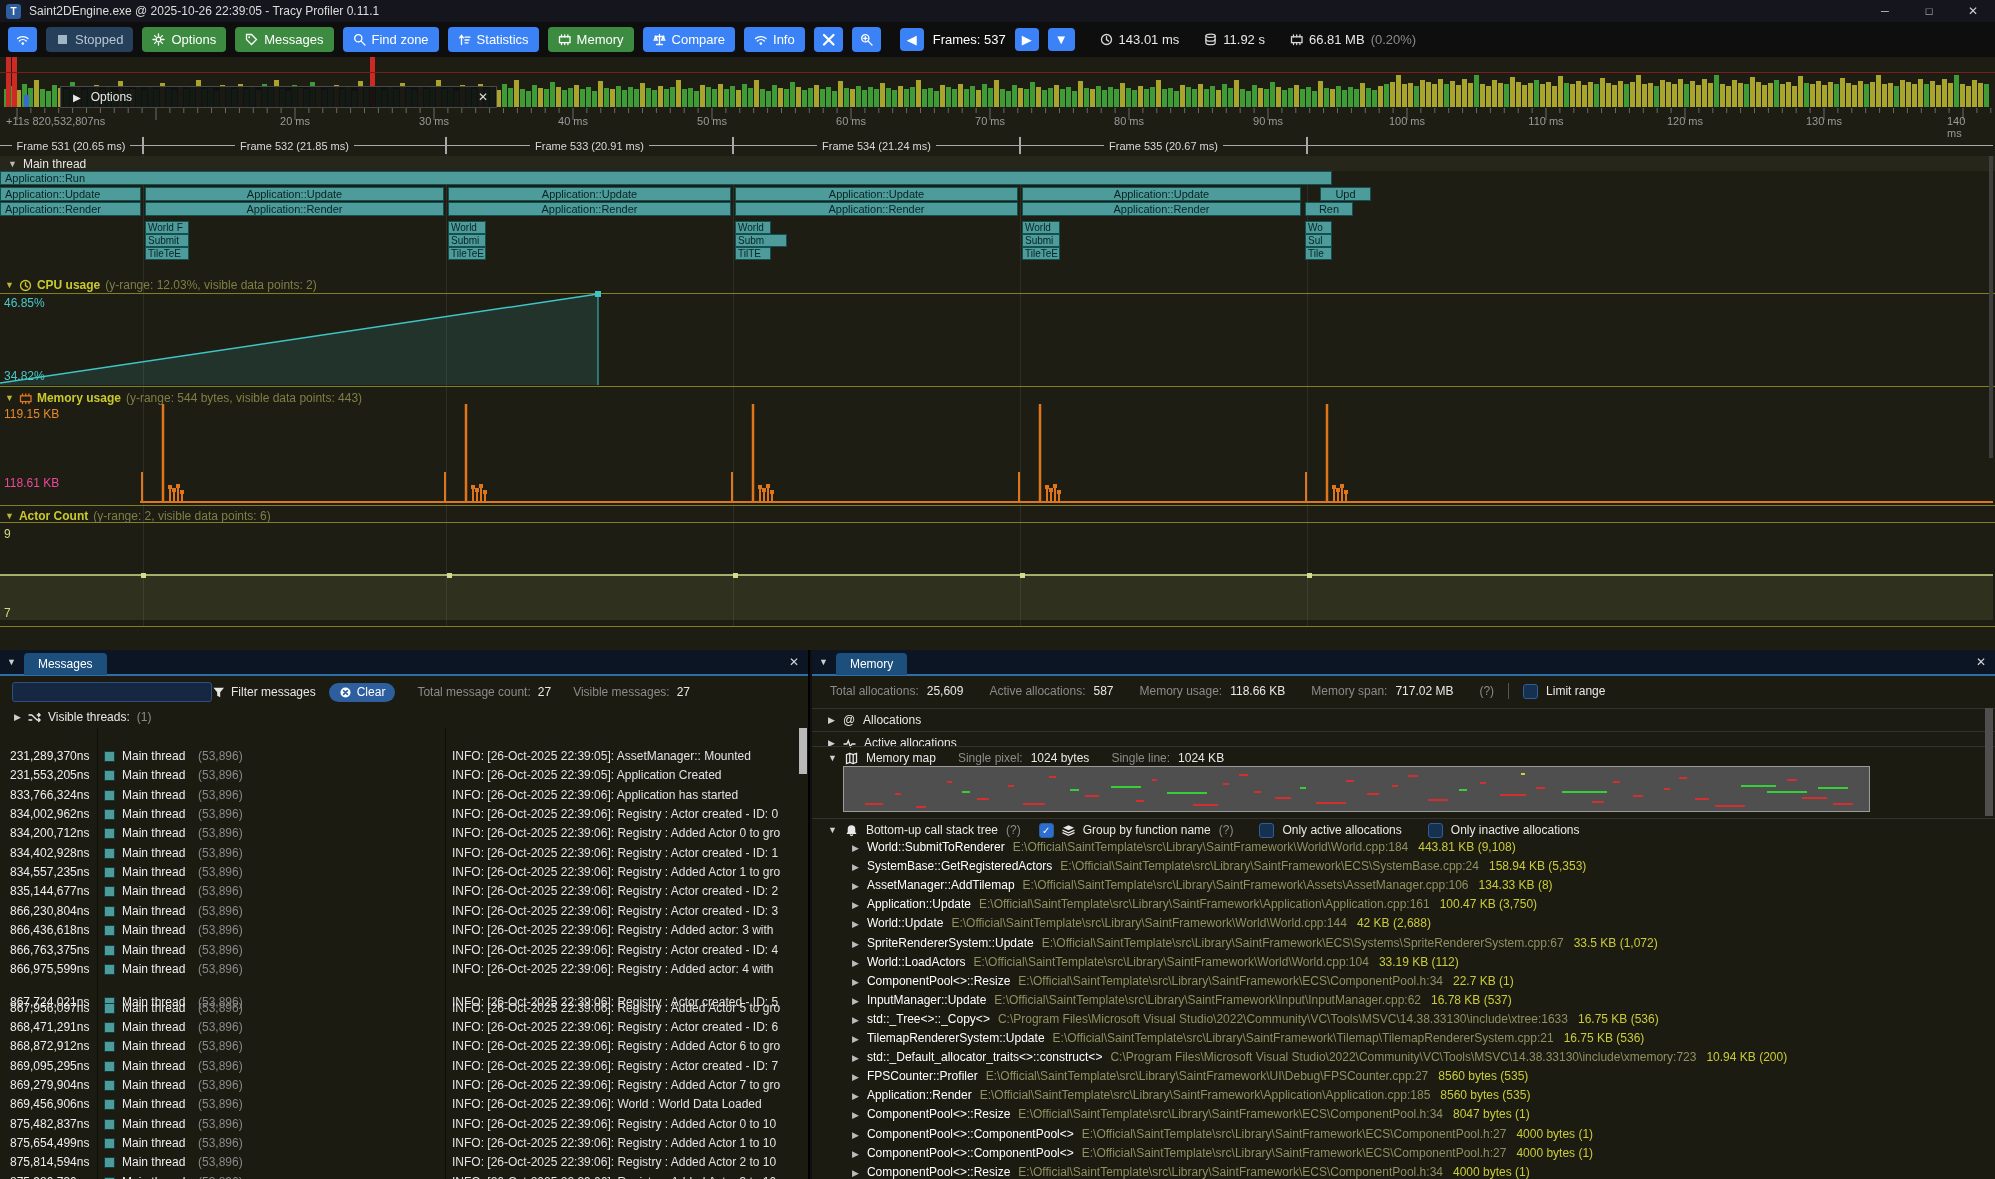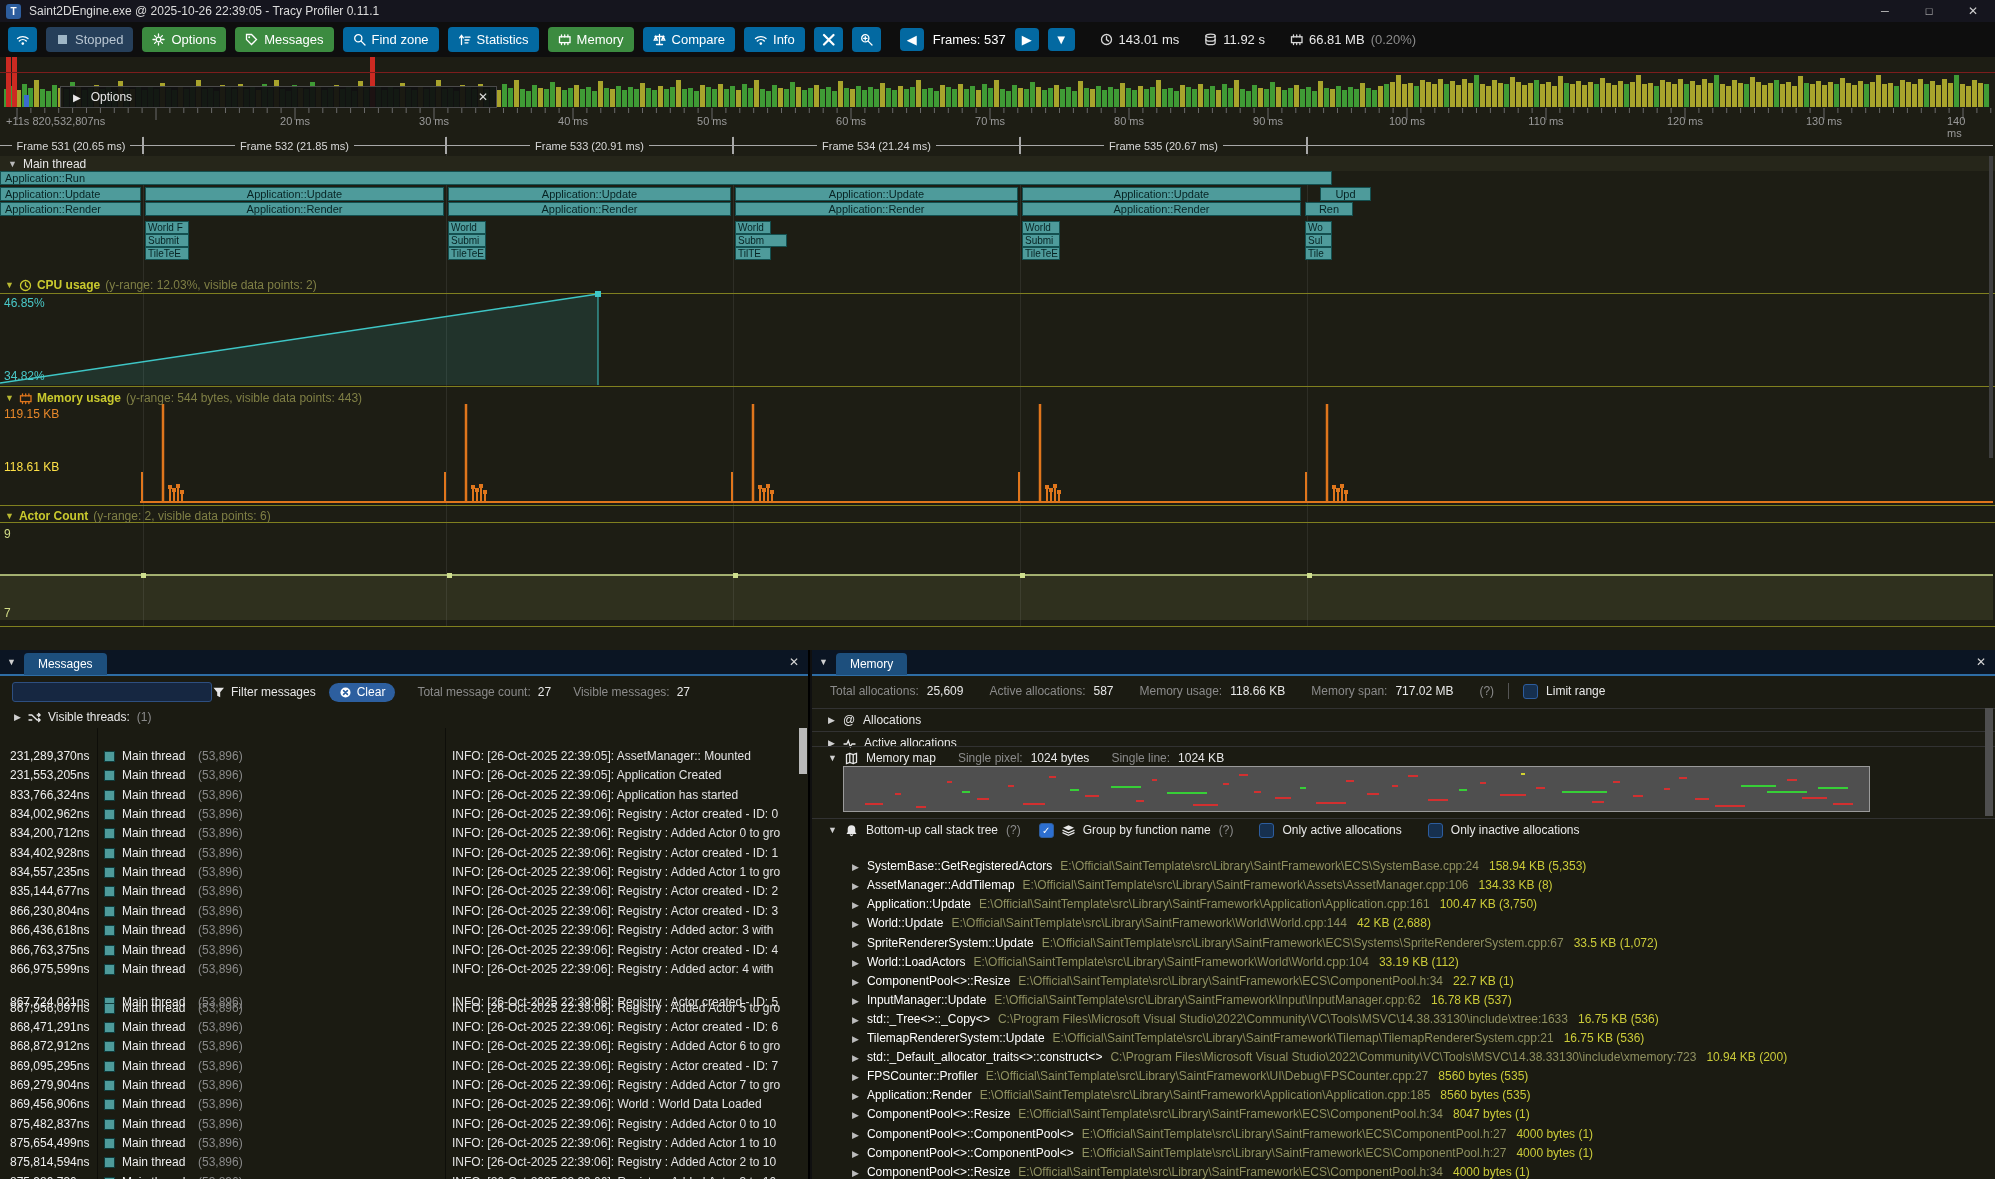--- a/index.html
+++ b/index.html
@@ -11,21 +11,21 @@
   #titlebar { position:absolute; top:0; left:0; right:0; height:22px; background:#15151e; display:flex; align-items:center; z-index:20; }
   .app-icon { width:15px; height:15px; background:#2d5d9e; border-radius:3px; margin:0 8px 0 6px; display:flex; align-items:center; justify-content:center; font-weight:bold; font-size:10px; color:#fff; }
   #title-text { font-size:12px; color:#dcdcdc; }
   .winbtns { margin-left:auto; display:flex; height:22px; }
   .winbtn { width:44px; display:flex; align-items:center; justify-content:center; color:#cfcfcf; font-size:11px; }
   .winbtn.close { font-size:12px; }
 
   
   #toolbar { position:absolute; top:22px; left:0; right:0; height:35px; background:#0e0e0e; display:flex; align-items:center; gap:9px; padding-left:8px; z-index:20; }
   .tbtn { height:25px; border-radius:4px; display:flex; align-items:center; gap:6px; padding:0 10px; color:#fff; font-size:13px; white-space:nowrap; }
-  .tbtn.blue { background:#0369a1; }
+  .tbtn.blue { background:#3b82f6; }
   .tbtn.green { background:#3c8b40; }
   .tbtn.dark { background:#263f5a; color:#b9c6d2; }
   .tbtn.iconly { padding:0 8px; }
   .tbtn.small { padding:0 7px; height:23px; }
   .tlabel-plain { color:#fff; font-size:13px; }
   .tstat { display:flex; align-items:center; gap:6px; font-size:13px; margin-left:16px; }
   .dim { color:#8b8b8b; }
   .icon { display:inline-flex; align-items:center; justify-content:center; }
 
   
@@ -1158,20 +1158,21 @@
           </svg>
         </span>
       <span>Group by function name</span>
       <span class="dim">(?)</span>
       <span class="cb" style="margin-left:18px"></span>
       <span>Only active allocations</span>
       <span class="cb" style="margin-left:18px"></span>
       <span>Only inactive allocations</span>
     </div>
     <div id="memtree">
+        <div class="trow" style="top: 2px;"><span class="tri">▶</span><span class="fn">World::SubmitToRenderer</span><span class="pth">E:\Official\SaintTemplate\src\Library\SaintFramework\World\World.cpp:184</span><span class="sz">443.81 KB (9,108)</span></div>
         <div class="trow" style="top: 21.1px;"><span class="tri">▶</span><span class="fn">SystemBase::GetRegisteredActors</span><span class="pth">E:\Official\SaintTemplate\src\Library\SaintFramework\ECS\SystemBase.cpp:24</span><span class="sz">158.94 KB (5,353)</span></div>
         <div class="trow" style="top: 40.2px;"><span class="tri">▶</span><span class="fn">AssetManager::AddTilemap</span><span class="pth">E:\Official\SaintTemplate\src\Library\SaintFramework\Assets\AssetManager.cpp:106</span><span class="sz">134.33 KB (8)</span></div>
         <div class="trow" style="top: 59.3px;"><span class="tri">▶</span><span class="fn">Application::Update</span><span class="pth">E:\Official\SaintTemplate\src\Library\SaintFramework\Application\Application.cpp:161</span><span class="sz">100.47 KB (3,750)</span></div>
         <div class="trow" style="top: 78.4px;"><span class="tri">▶</span><span class="fn">World::Update</span><span class="pth">E:\Official\SaintTemplate\src\Library\SaintFramework\World\World.cpp:144</span><span class="sz">42 KB (2,688)</span></div>
         <div class="trow" style="top: 97.5px;"><span class="tri">▶</span><span class="fn">SpriteRendererSystem::Update</span><span class="pth">E:\Official\SaintTemplate\src\Library\SaintFramework\ECS\Systems\SpriteRendererSystem.cpp:67</span><span class="sz">33.5 KB (1,072)</span></div>
         <div class="trow" style="top: 116.6px;"><span class="tri">▶</span><span class="fn">World::LoadActors</span><span class="pth">E:\Official\SaintTemplate\src\Library\SaintFramework\World\World.cpp:104</span><span class="sz">33.19 KB (112)</span></div>
         <div class="trow" style="top: 135.7px;"><span class="tri">▶</span><span class="fn">ComponentPool&lt;&gt;::Resize</span><span class="pth">E:\Official\SaintTemplate\src\Library\SaintFramework\ECS\ComponentPool.h:34</span><span class="sz">22.7 KB (1)</span></div>
         <div class="trow" style="top: 154.8px;"><span class="tri">▶</span><span class="fn">InputManager::Update</span><span class="pth">E:\Official\SaintTemplate\src\Library\SaintFramework\Input\InputManager.cpp:62</span><span class="sz">16.78 KB (537)</span></div>
         <div class="trow" style="top: 173.9px;"><span class="tri">▶</span><span class="fn">std::_Tree&lt;&gt;::_Copy&lt;&gt;</span><span class="pth">C:\Program Files\Microsoft Visual Studio\2022\Community\VC\Tools\MSVC\14.38.33130\include\xtree:1633</span><span class="sz">16.75 KB (536)</span></div>
         <div class="trow" style="top: 193px;"><span class="tri">▶</span><span class="fn">TilemapRendererSystem::Update</span><span class="pth">E:\Official\SaintTemplate\src\Library\SaintFramework\Tilemap\TilemapRendererSystem.cpp:21</span><span class="sz">16.75 KB (536)</span></div>
@@ -1260,21 +1261,21 @@
       <span class="icon" style="color:#e0761c">
         <svg width="13" height="13" viewBox="0 0 13 13" fill="none" stroke="currentColor" stroke-width="1.3" stroke-linecap="round">
           <rect x="1.5" y="3.8" width="10.5" height="5.8"></rect>
           <path d="M3.5 3.8V1.8M6.7 3.8V1.8M9.9 3.8V1.8M3.5 9.6v2M6.7 9.6v2M9.9 9.6v2"></path>
         </svg>
       </span>
       <b>Memory usage</b>
       <span class="rng">(y-range: 544 bytes, visible data points: 443)</span>
     </div>
     <div class="plabel" style="top: 407px; color: rgb(232, 136, 42);">119.15 KB</div>
-    <div class="plabel" style="top: 460px; color: #fde047;">118.61 KB</div>
+    <div class="plabel" style="top: 476px; color: #ec4899;">118.61 KB</div>
     <div class="phead" style="top: 509px;">
       <span class="tri">▼</span>
       <b>Actor Count</b>
       <span class="rng">(y-range: 2, visible data points: 6)</span>
     </div>
     <div class="plabel" style="top: 527px; color: rgb(210, 220, 134);">9</div>
     <div class="plabel" style="top: 606px; color: rgb(210, 220, 134);">7</div>
   </div>
 
 </body></html>

